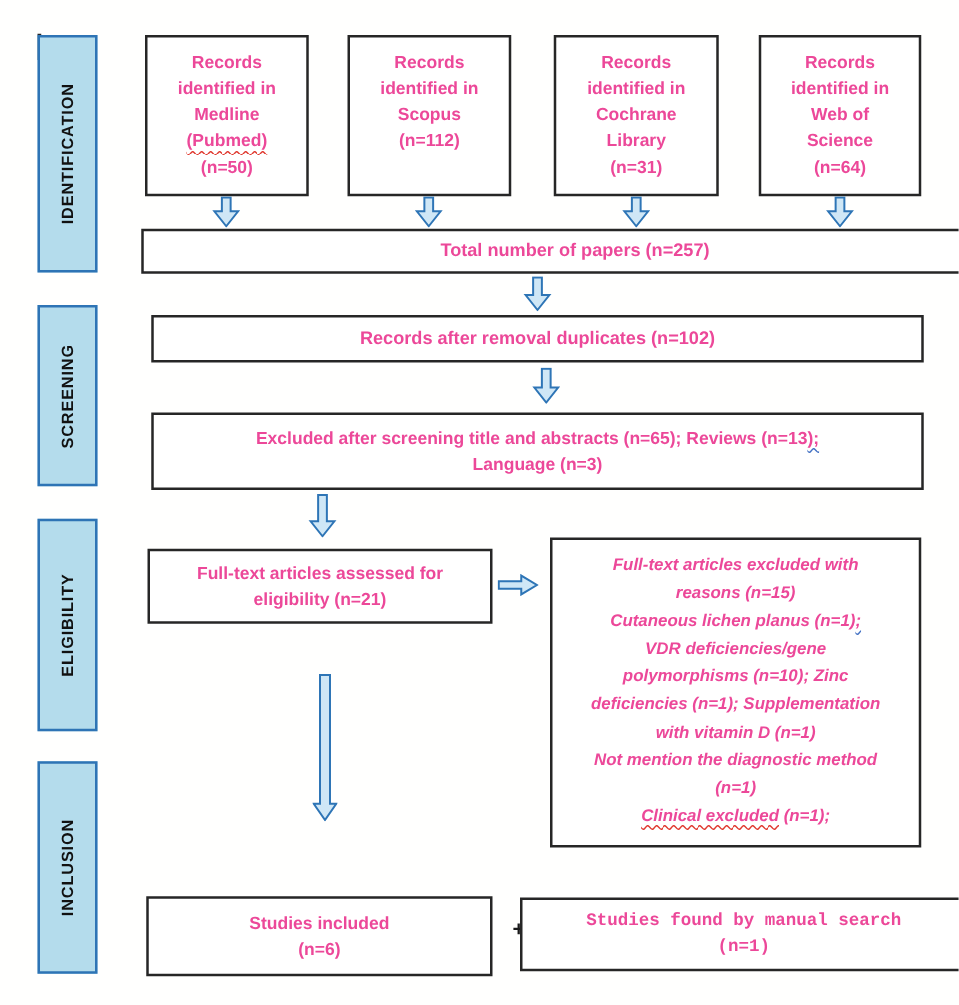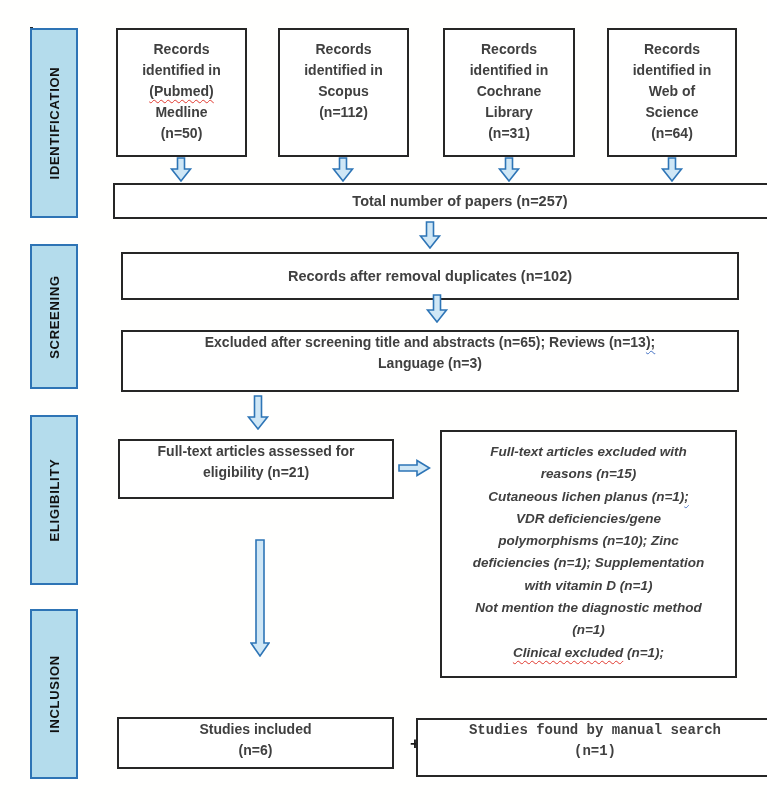--- a/index.html
+++ b/index.html
@@ -5,27 +5,27 @@
   html,body { margin:0; padding:0; background:#ffffff; }
   body { font-family:"Liberation Sans", sans-serif; color:#1a1a1a; }
   .stage {
     position:relative; width:767px; height:804px; background:#fffffe;
     overflow:hidden;
   }
   
   .box {
     position:absolute; background:#ffffff; border:2px solid #262626;
     box-sizing:border-box; text-align:center; font-weight:700;
-    color:#404040;
+    color:#ec4899;
   }
   .top-box { font-size:14px; line-height:21px; padding-top:9px; }
   .wide-box { display:flex; align-items:center; justify-content:center;
               font-size:14.5px; line-height:20px; }
   .multi-box { display:flex; flex-direction:column; align-items:center;
-               justify-content:flex-start; font-size:14px; line-height:21px; }
+               justify-content:center; font-size:14px; line-height:21px; }
   .reason-box { font-size:13.5px; line-height:22.3px; padding-top:9px;font-style:italic; }
   
   .sb {
     position:absolute; background:#b4dcec; border:2px solid #2e74b5;
     box-sizing:border-box;
   }
   .sb .rot {
     position:absolute; top:50%; left:50%;
     transform:translate(-50%,-50%) rotate(-90deg);
     white-space:nowrap; font-size:13px; font-weight:700;
@@ -58,22 +58,22 @@
   <div class="sb" style="left:30px; top:415px; width:48px; height:170px;">
     <span class="rot">ELIGIBILITY</span>
   </div>
   <div class="sb" style="left:30px; top:609px; width:48px; height:170px;">
     <span class="rot">INCLUSION</span>
   </div>
 
   <div class="box top-box" style="left:116px; top:28px; width:131px; height:129px;">
     <div>Records</div>
     <div>identified in</div>
+    <div>Medline</div>
     <div><span class="wavy-red">(Pubmed)</span></div>
-    <div>Medline</div>
     <div>(n=50)</div>
   </div>
 
   <div class="box top-box" style="left:278px; top:28px; width:131px; height:129px;">
     <div>Records</div>
     <div>identified in</div>
     <div>Scopus</div>
     <div>(n=112)</div>
   </div>
 
@@ -107,21 +107,21 @@
   </svg>
 
   <div class="box wide-box" style="left:113px; top:183px; width:694px; height:36px;">
     <span>Total number of papers (n=257)</span>
   </div>
 
   <svg class="arrow" style="left:418px; top:221px;" width="24" height="28" viewBox="0 0 24 28">
     <polygon points="8.5,1 15.5,1 15.5,15 21.5,15 12,27 2.5,15 8.5,15" fill="#cfe7f6" stroke="#2e75b6" stroke-width="1.6"></polygon>
   </svg>
 
-  <div class="box wide-box" style="left:121px; top:252px; width:618px; height:48px;">
+  <div class="box wide-box" style="left:121px; top:252px; width:618px; height:38px;">
     <span>Records after removal duplicates (n=102)</span>
   </div>
 
   <svg class="arrow" style="left:425px; top:294px;" width="24" height="29" viewBox="0 0 24 29">
     <polygon points="8.5,1 15.5,1 15.5,16 21.5,16 12,28 2.5,16 8.5,16" fill="#cfe7f6" stroke="#2e75b6" stroke-width="1.6"></polygon>
   </svg>
 
   <div class="box multi-box" style="left:121px; top:330px; width:618px; height:62px;">
     <div><span>Excluded after screening title and abstracts (n=65); Reviews (n=13</span><span class="wavy-blue">);</span></div>
     <div>Language (n=3)</div>
@@ -150,21 +150,21 @@
     <div>with vitamin D (n=1)</div>
     <div>Not mention the diagnostic method</div>
     <div>(n=1)</div>
     <div><span class="wavy-red">Clinical excluded</span><span> (n=1);</span></div>
   </div>
 
   <svg class="arrow" style="left:250px; top:539px;" width="20" height="118" viewBox="0 0 20 118">
     <polygon points="6,1 14,1 14,104 19,104 10,117 1,104 6,104" fill="#cfe7f6" stroke="#2e75b6" stroke-width="1.6"></polygon>
   </svg>
 
-  <div class="box multi-box" style="left:117px; top:717px; width:277px; height:52px;">
+  <div class="box multi-box" style="left:117px; top:717px; width:277px; height:64px;">
     <div>Studies included</div>
     <div>(n=6)</div>
   </div>
 
   <div class="plus" style="left:410px; top:734px;">+</div>
 
   <div class="box multi-box" style="left:416px; top:718px; width:358px; height:59px;font-family:Liberation Mono, monospace;">
     <div>Studies found by manual search</div>
     <div>(n=1)</div>
   </div>

